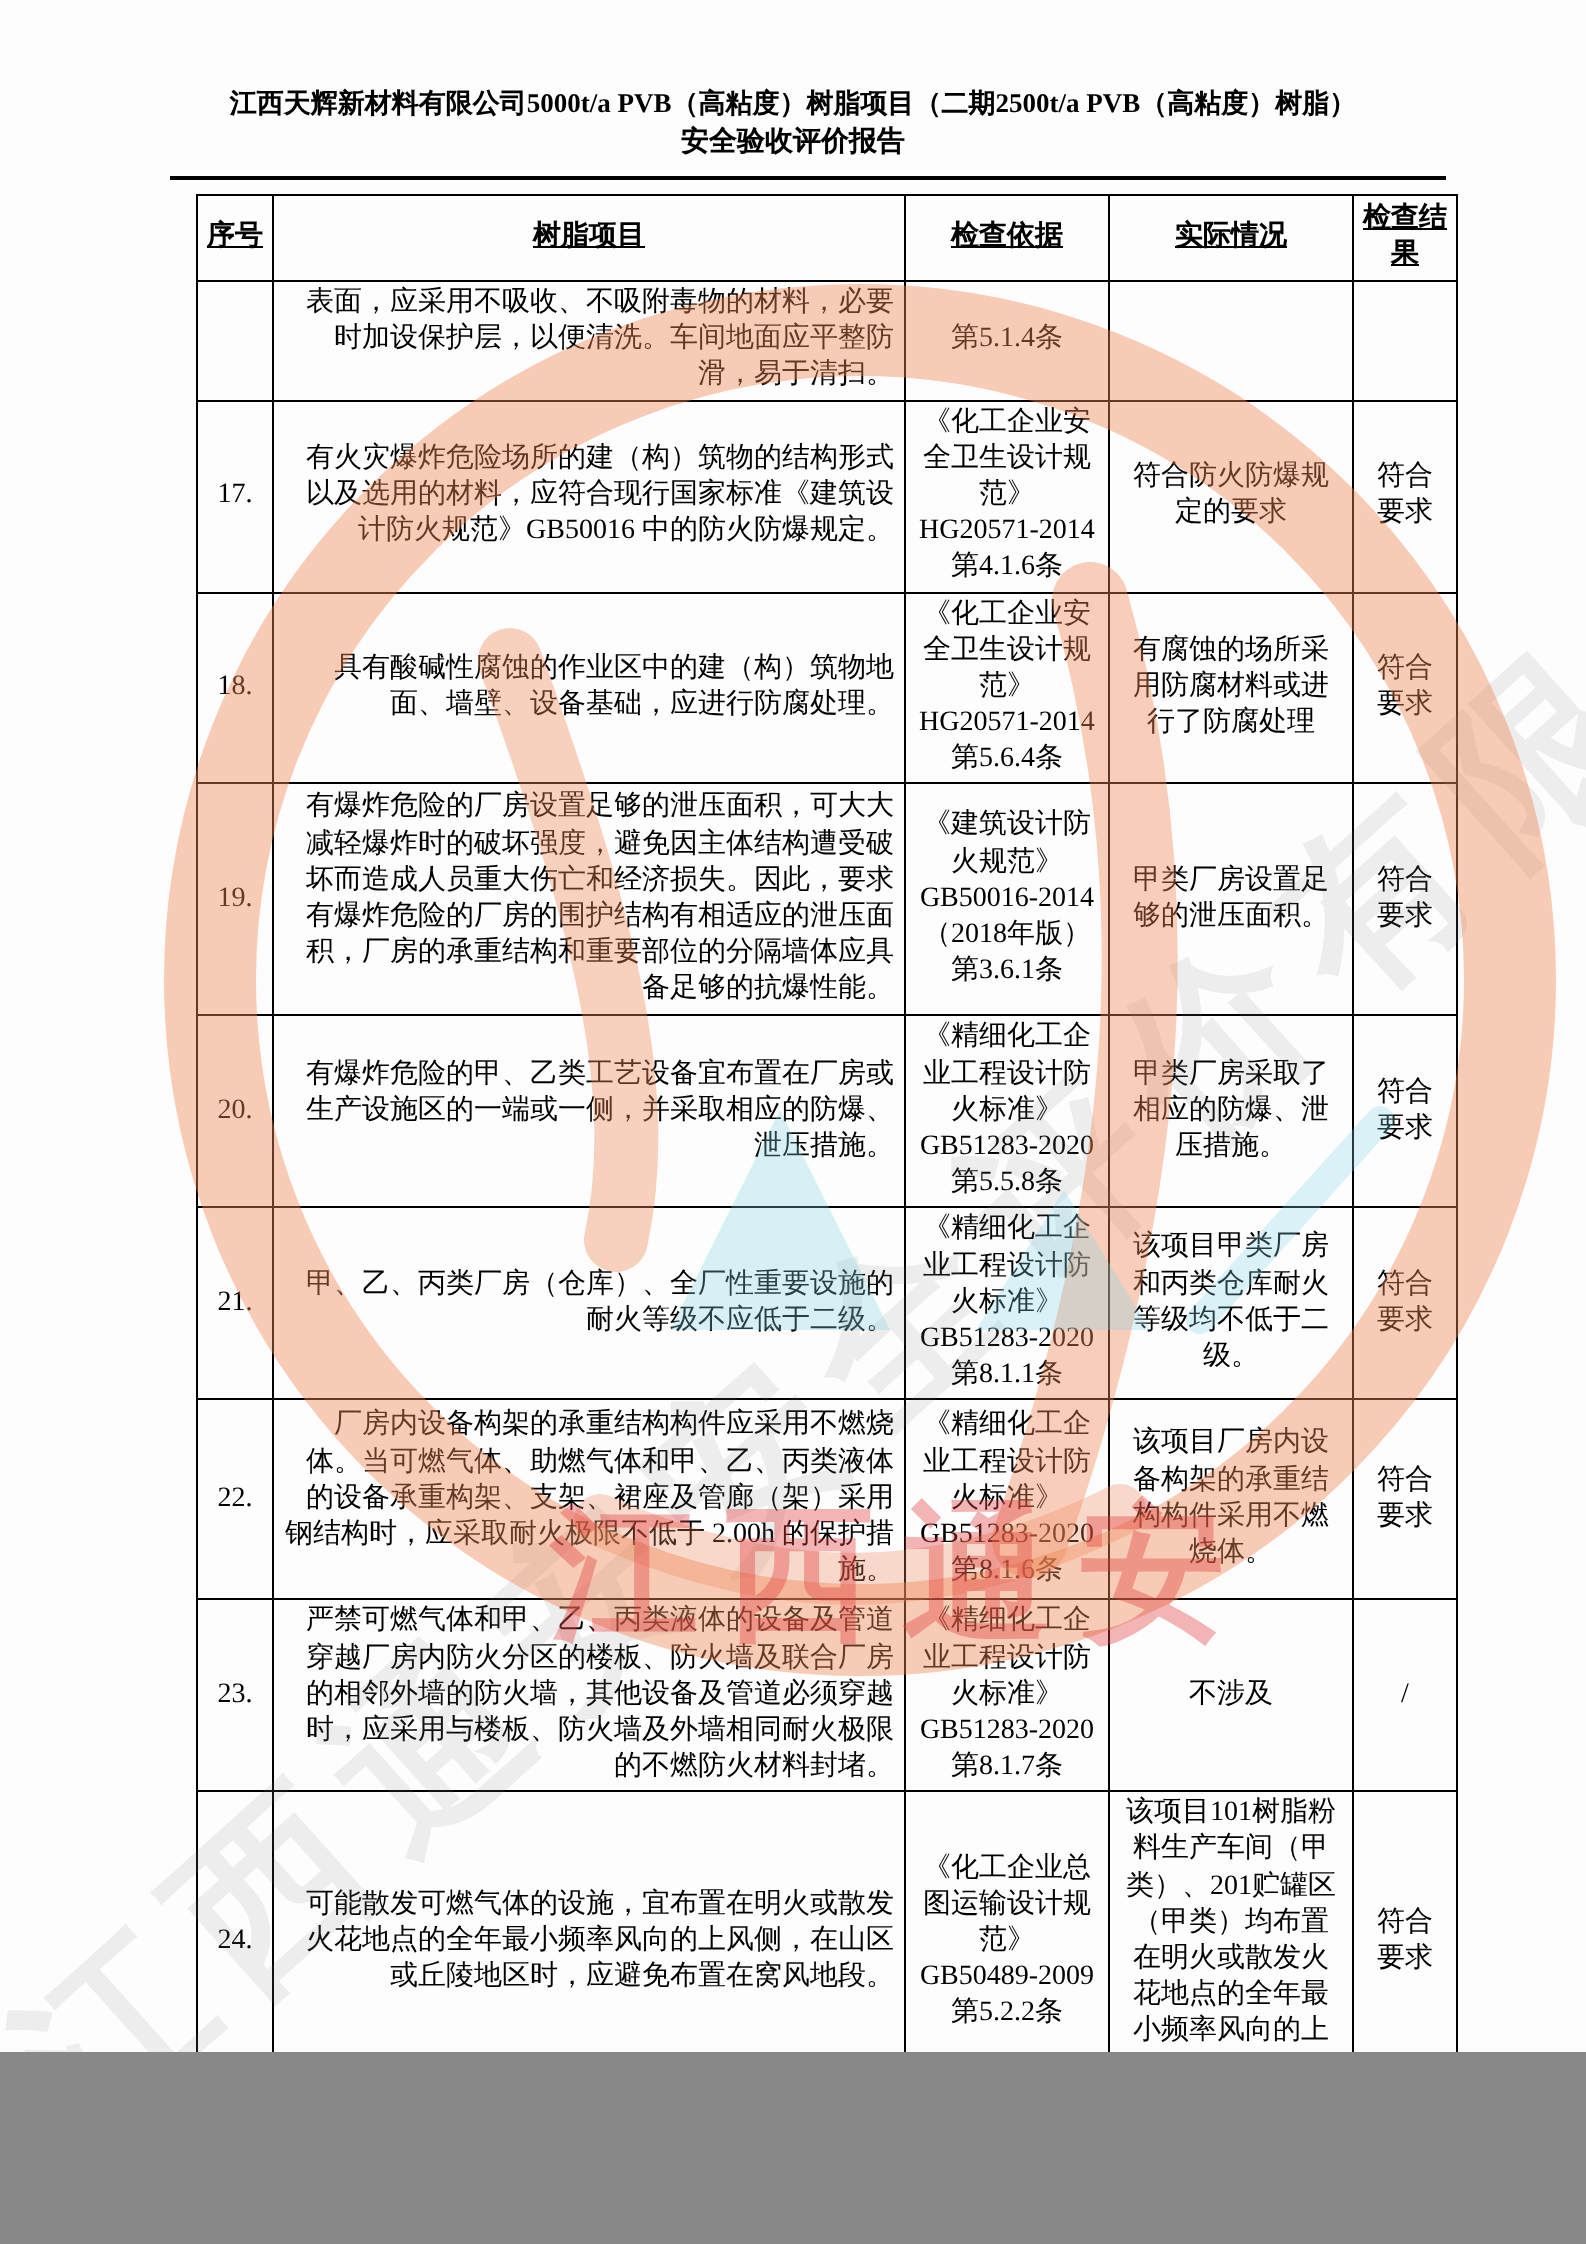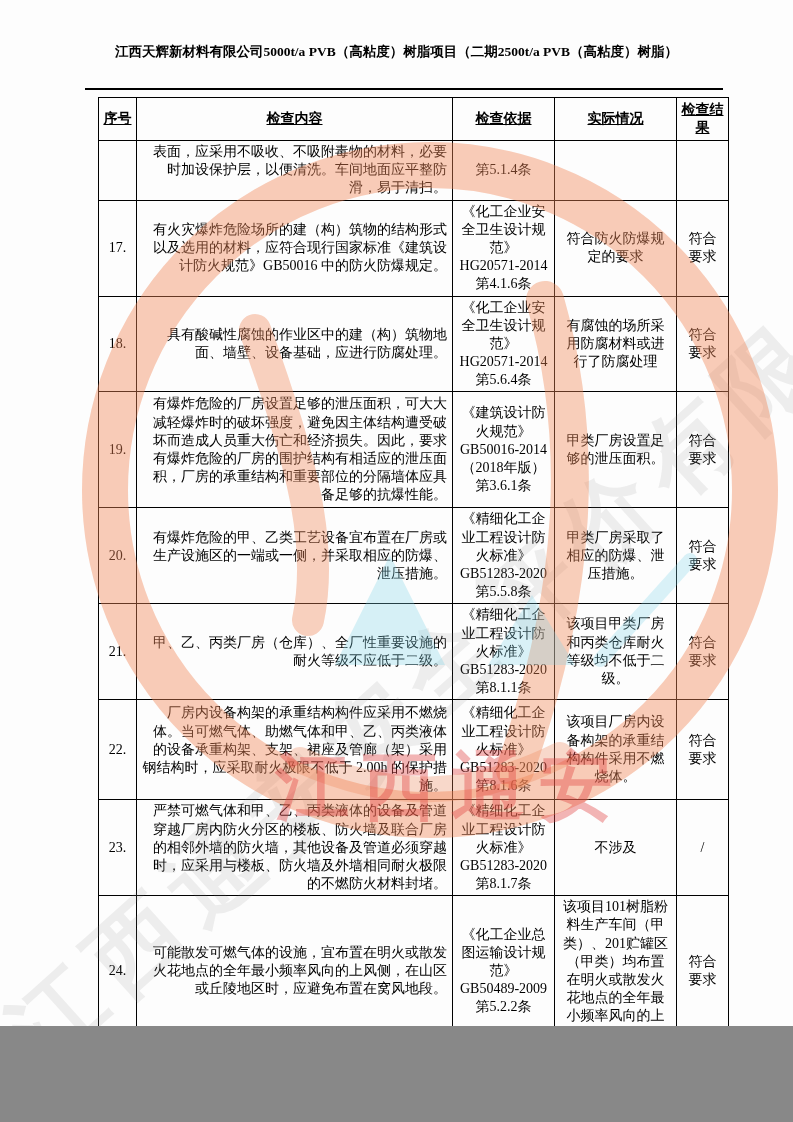--- a/index.html
+++ b/index.html
@@ -87,35 +87,36 @@
   }
   .wm-svg { position:absolute; inset:0; }
 </style>
 </head>
 <body>
 
 <div class="page">
 
   <div class="doc-header">
     <div class="t1">江西天辉新材料有限公司5000t/a PVB（高粘度）树脂项目（二期2500t/a PVB（高粘度）树脂）</div>
+    <div class="t2">安全验收评价报告</div>
   </div>
   <div class="title-rule"></div>
 
   <table class="checklist">
     <colgroup>
       <col style="width:38px">
         <col style="width:316px">
         <col style="width:102px">
         <col style="width:122px">
         <col style="width:52px">
     </colgroup>
     <thead>
       <tr>
         <th>序号</th>
-        <th>检查内容</th>
+        <th>树脂项目</th>
         <th>检查依据</th>
         <th>实际情况</th>
         <th>检查结果</th>
       </tr>
     </thead>
     <tbody>
       <tr>
         <td class="c-no"></td>
         <td class="c-content">表面，应采用不吸收、不吸附毒物的材料，必要时加设保护层，以便清洗。车间地面应平整防滑，易于清扫。</td>
         <td class="c-basis">第5.1.4条</td>

